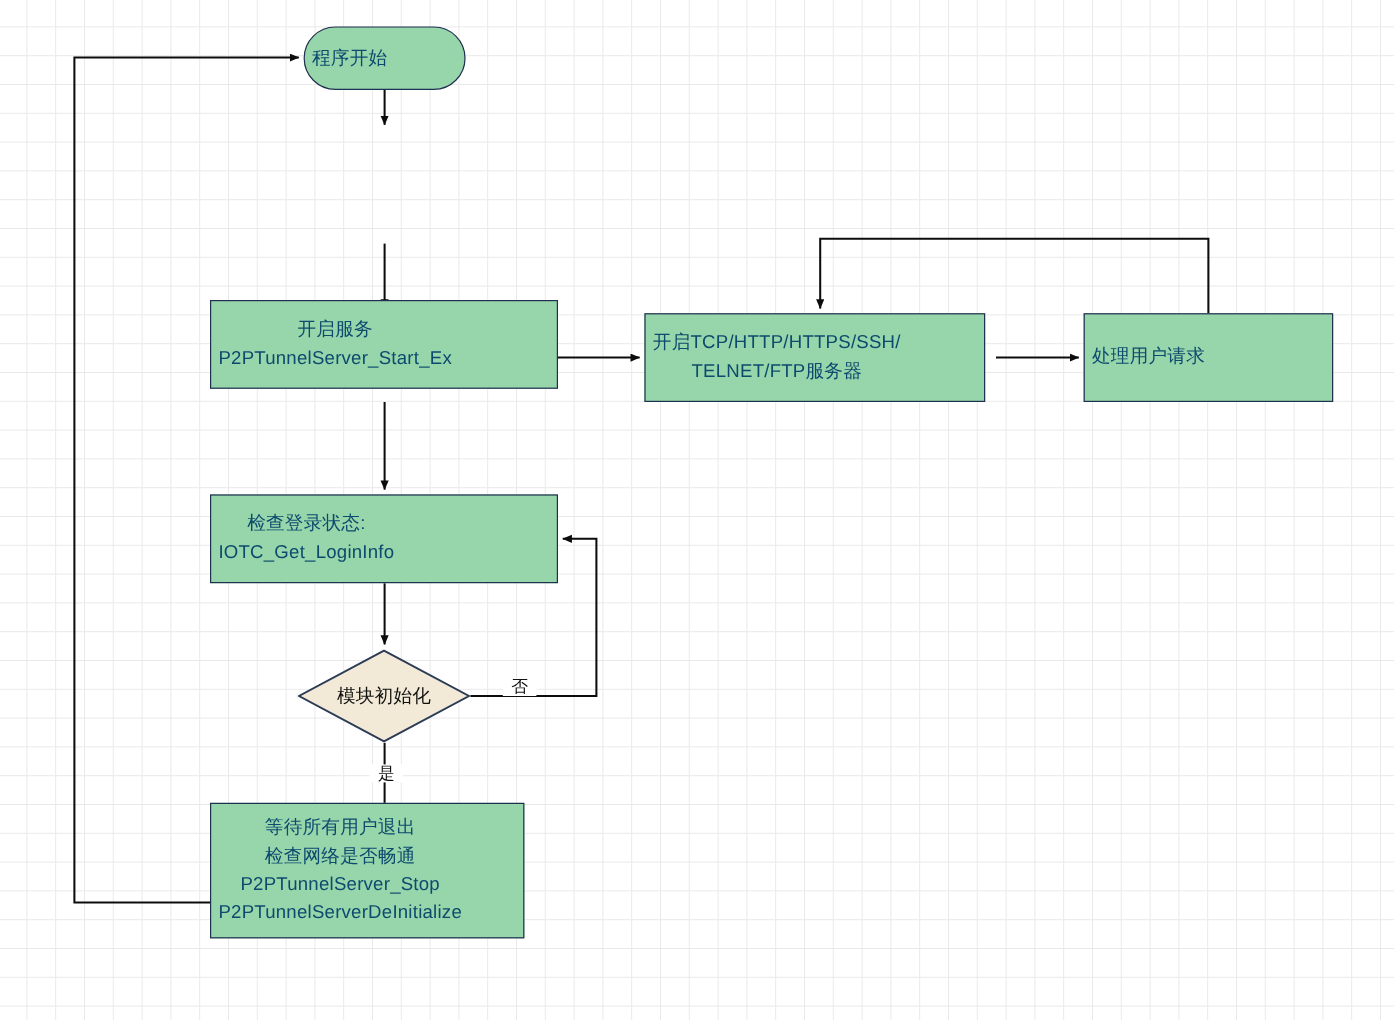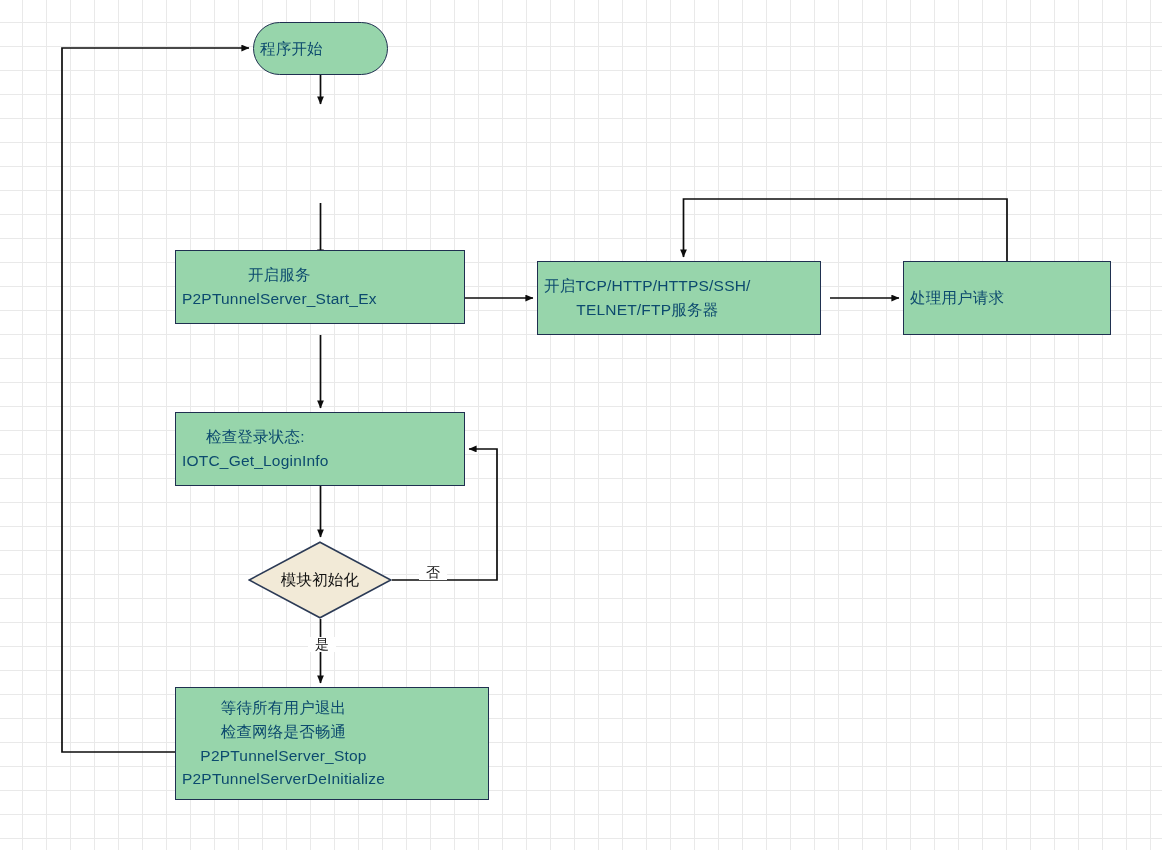--- a/index.html
+++ b/index.html
@@ -142,21 +142,21 @@
 
   <div class="diamond-wrap" style="left:248px; top:541px; width:144px; height:78px;">
     <svg class="dshape" viewBox="0 0 144 78" preserveAspectRatio="none">
       <polygon points="72,1.2 142.8,39 72,76.8 1.2,39" fill="#f2ead7" stroke="#2b3a55" stroke-width="1.6"></polygon>
     </svg>
     <div class="dtext">
       <span>模块初始化</span>
     </div>
   </div>
 
-  <div class="node proc" style="left:175px; top:687px; width:314px; height:113px;">
+  <div class="node proc" style="left:175px; top:669px; width:262px; height:113px;">
     <span class="nlabel">等待所有用户退出
 检查网络是否畅通
 P2PTunnelServer_Stop
 P2PTunnelServerDeInitialize</span>
   </div>
 
   <div class="edge-label" style="left:419px; top:565px; width:24px;">
     <span>否</span>
   </div>
 

